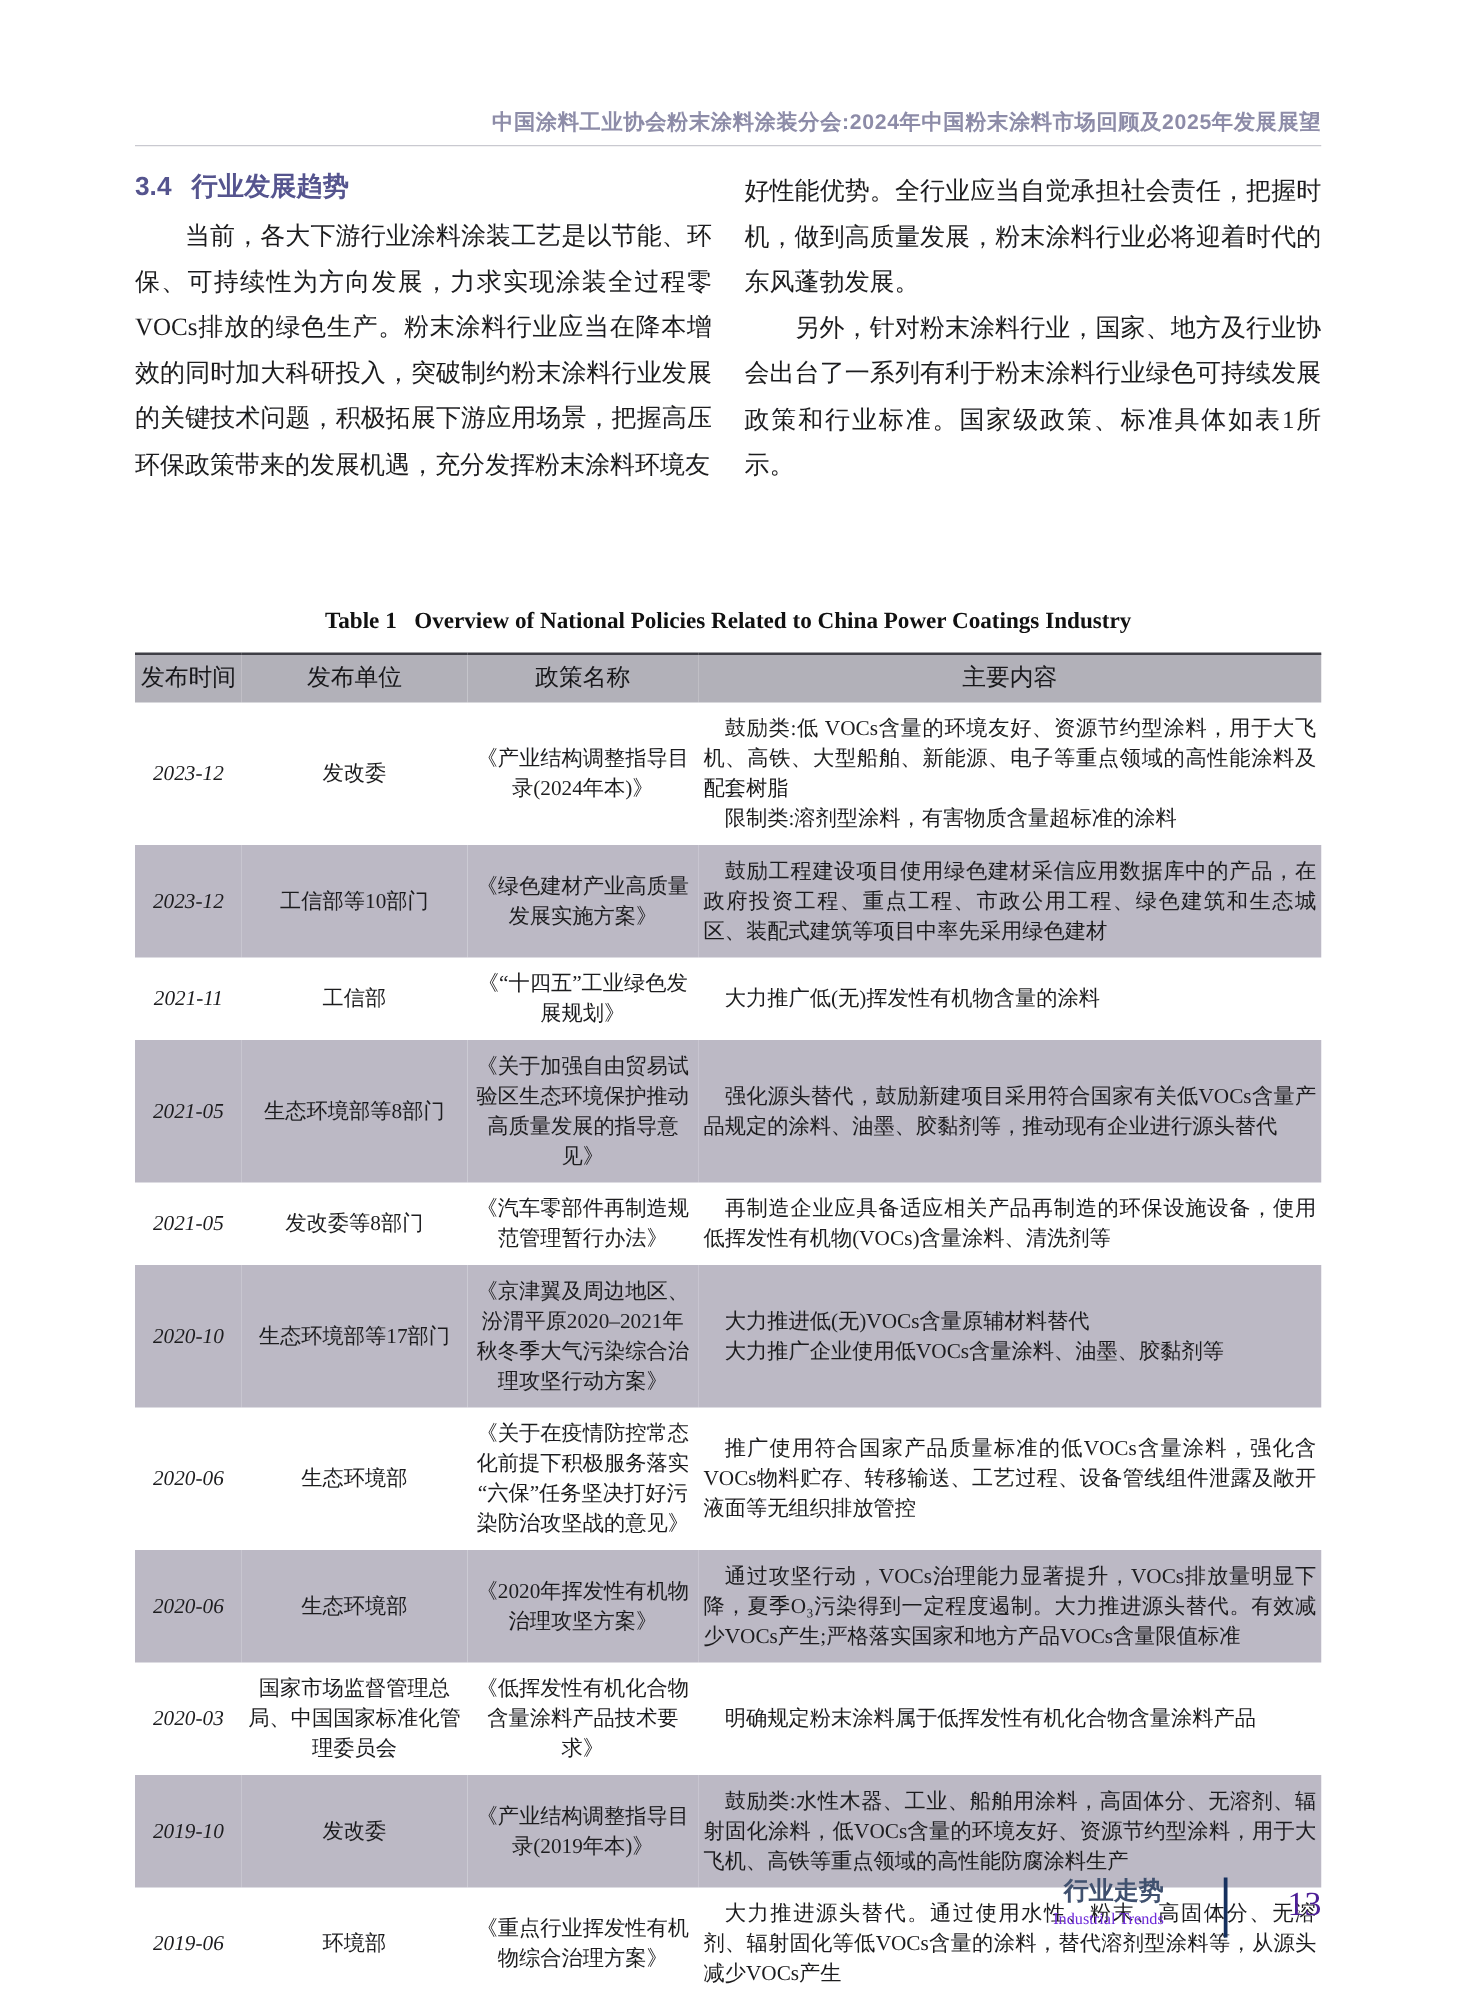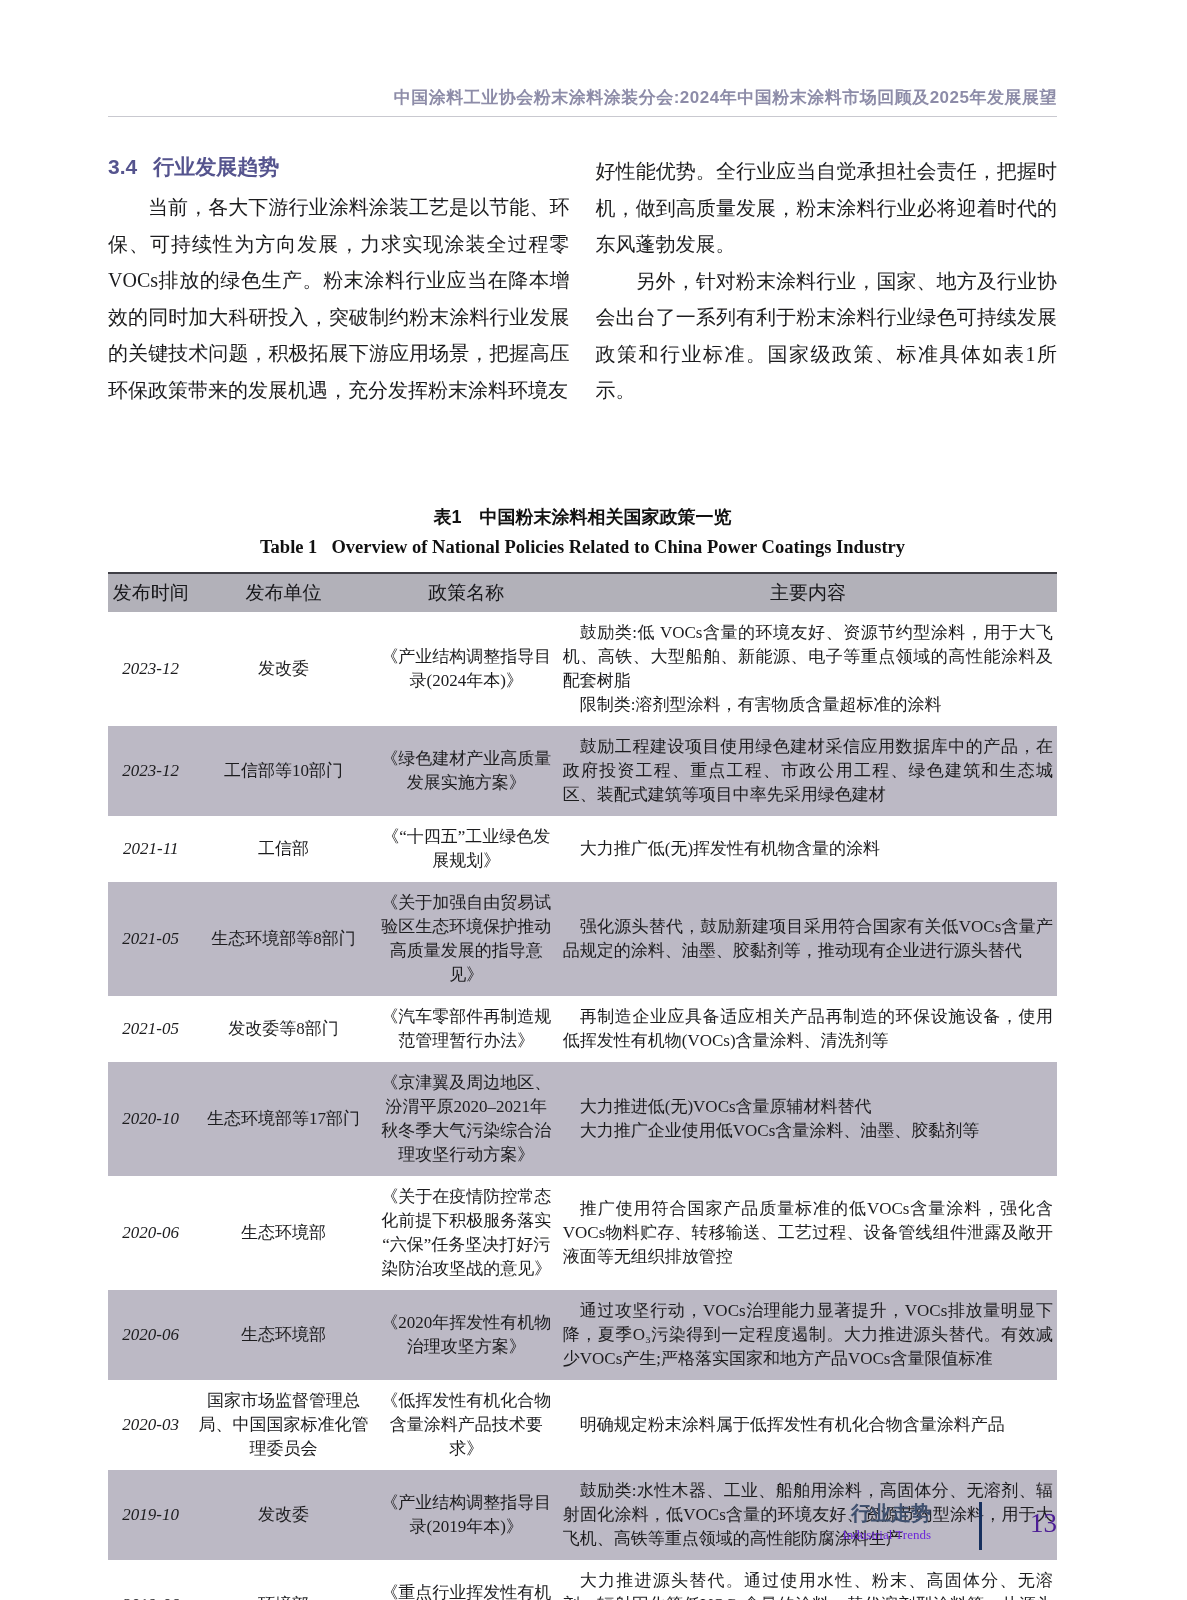--- a/index.html
+++ b/index.html
@@ -25,21 +25,21 @@
   }
   .header-rule{
     margin-top:7px;
     border-bottom:1px solid #c9c9d0;
     height:0;
   }
   
   .two-col{
     display:flex;
     gap:26px;
-    margin-top:36px;
+    margin-top:18px;
   }
   .col{flex:1 1 0;min-width:0;}
   .section-heading{
     margin:0 0 8px 0;
     font-family:"Liberation Sans","DejaVu Sans",sans-serif;
     font-weight:bold;
     font-size:21px;
     color:#55548e;
   }
   .section-heading .sec-num{margin-right:16px;}
@@ -145,21 +145,20 @@
       <h2 class="section-heading"><span class="sec-num">3.4</span><span>行业发展趋势</span></h2>
       <p class="body-p indent">当前，各大下游行业涂料涂装工艺是以节能、环保、可持续性为方向发展，力求实现涂装全过程零VOCs排放的绿色生产。粉末涂料行业应当在降本增效的同时加大科研投入，突破制约粉末涂料行业发展的关键技术问题，积极拓展下游应用场景，把握高压环保政策带来的发展机遇，充分发挥粉末涂料环境友</p>
     </div>
     <div class="col">
       <p class="body-p">好性能优势。全行业应当自觉承担社会责任，把握时机，做到高质量发展，粉末涂料行业必将迎着时代的东风蓬勃发展。</p>
       <p class="body-p indent">另外，针对粉末涂料行业，国家、地方及行业协会出台了一系列有利于粉末涂料行业绿色可持续发展政策和行业标准。国家级政策、标准具体如表1所示。</p>
     </div>
   </div>
 
   <div class="table-block">
-    <div class="table-title-cn"><span class="t-label">表1</span><span>中国粉末涂料相关国家政策一览</span></div>
     <div class="table-title-en"><span class="t-label">Table 1</span><span>Overview of National Policies Related to China Power Coatings Industry</span></div>
 
     <table class="policy-table">
       <colgroup>
         <col style="width:9%">
         <col style="width:19%">
         <col style="width:19.5%">
         <col style="width:52.5%">
       </colgroup>
       <thead>

